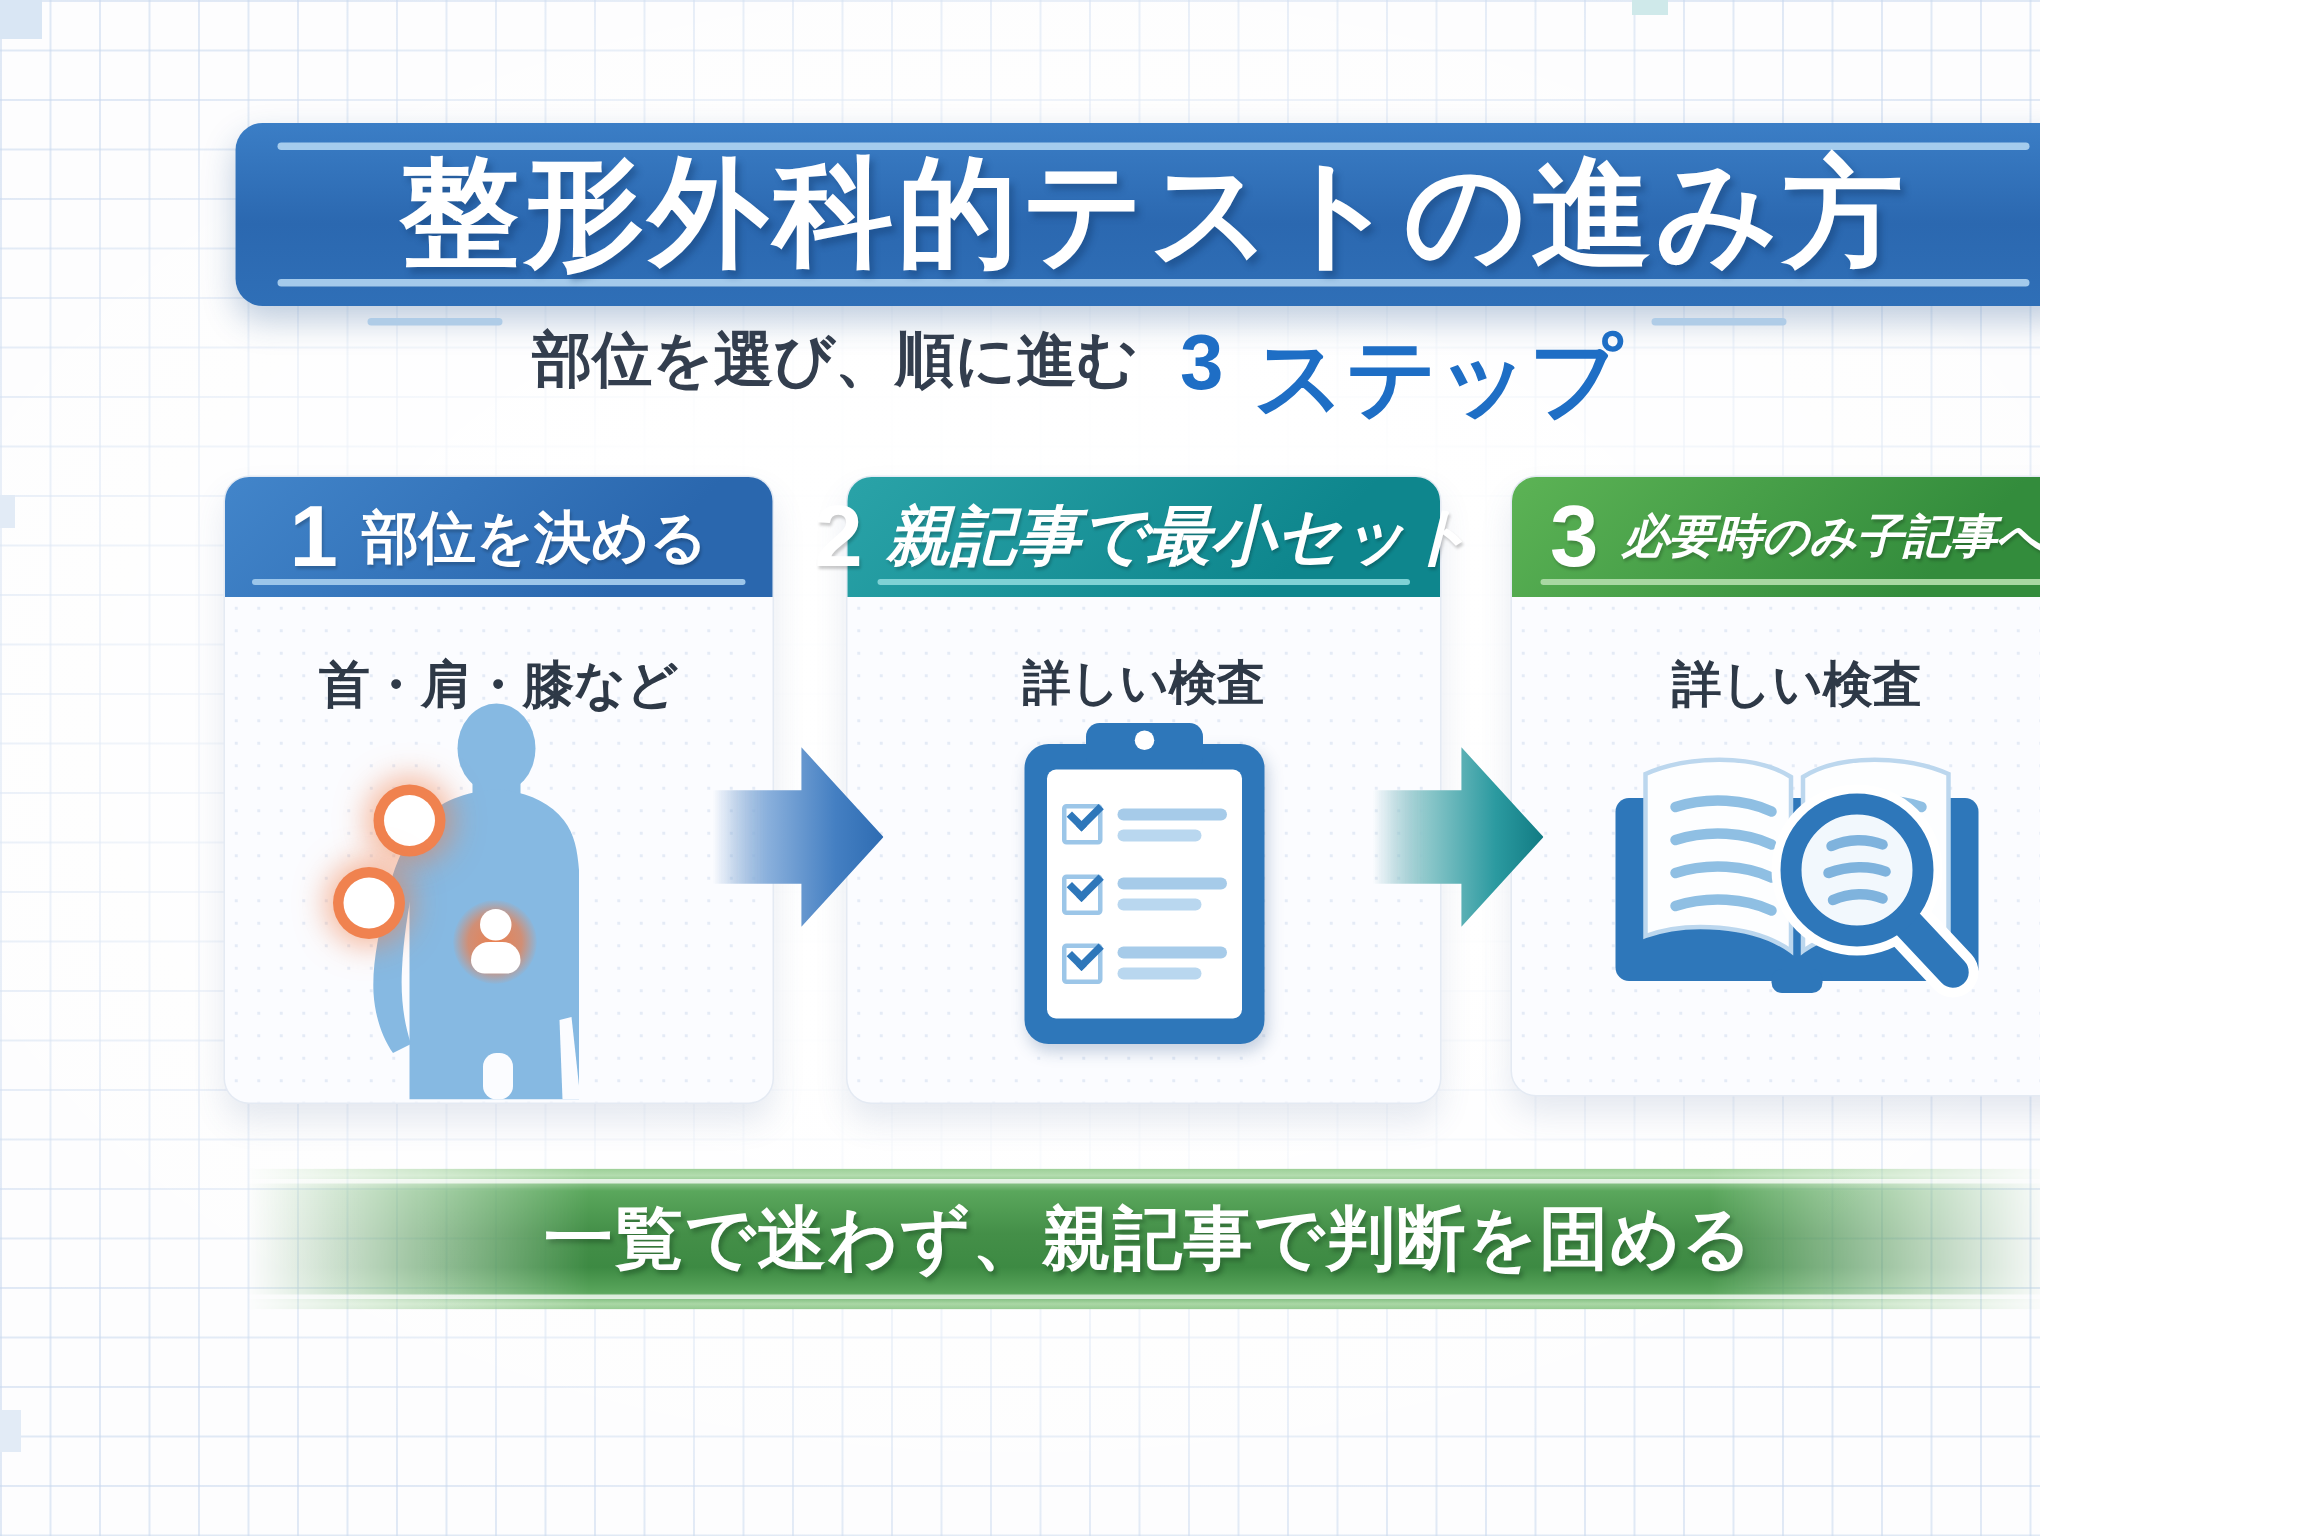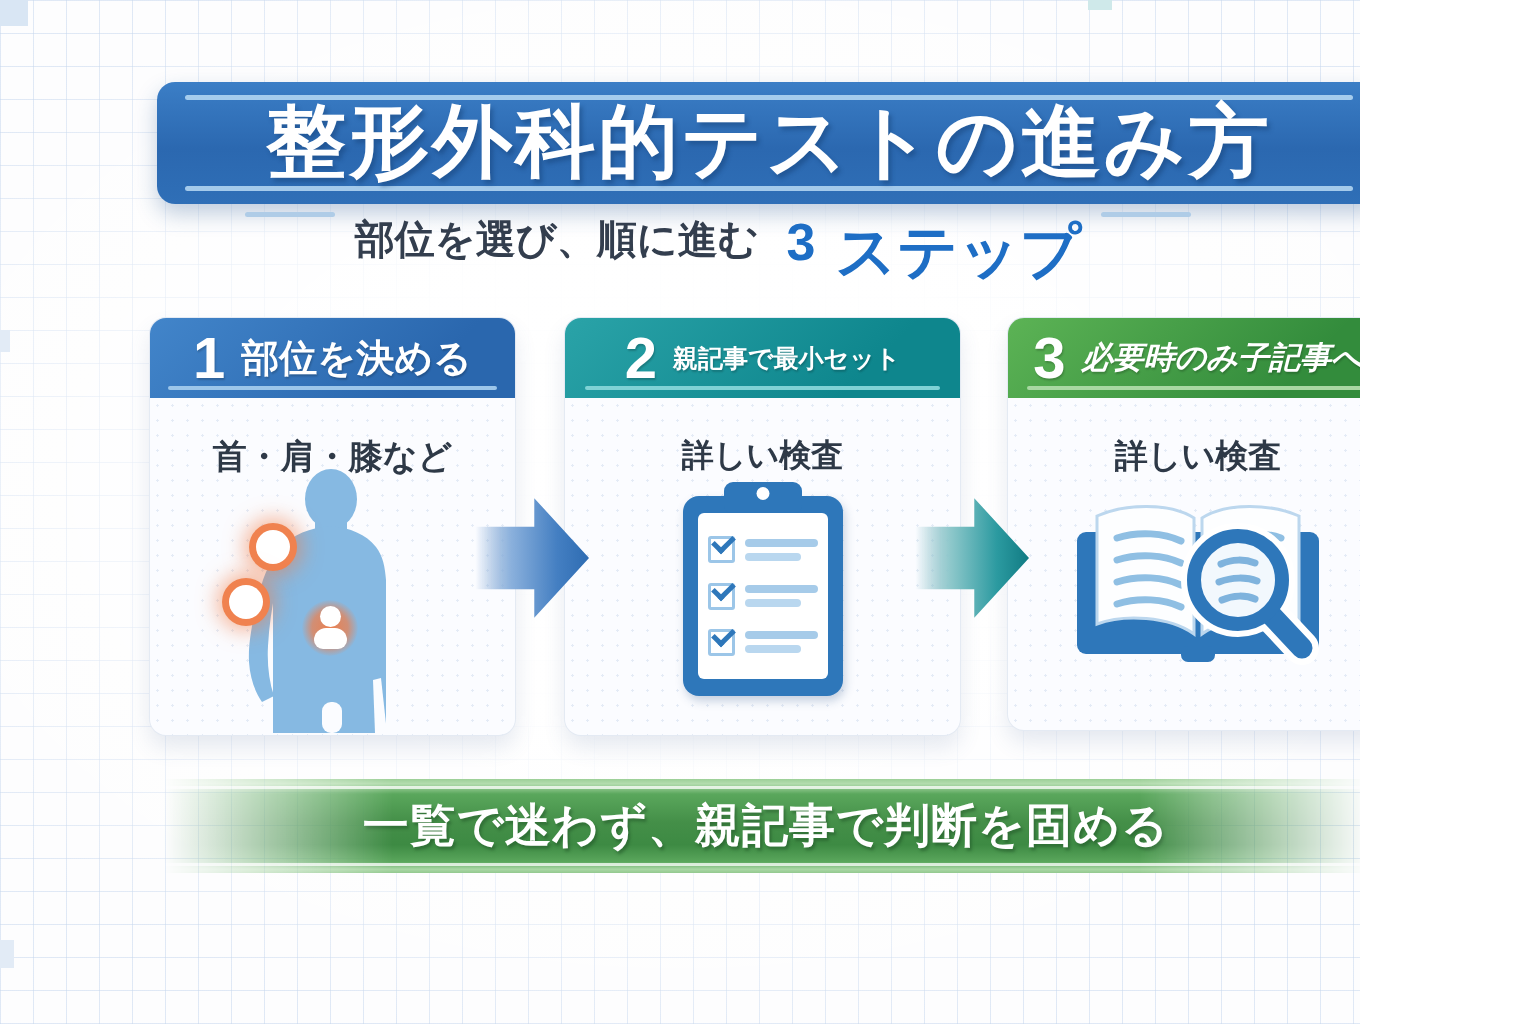--- a/index.html
+++ b/index.html
@@ -44,21 +44,21 @@
   .card2 { left:565px; width:395px; height:417px; }
   .card3 { left:1008px; width:380px; height:412px; }
   .card-header { position:relative; height:80px; border-radius:16px 16px 0 0;
     display:flex; align-items:center; justify-content:center; gap:16px; color:#fff; }
   .card1 .card-header { background:linear-gradient(135deg,#4285ca 0%,#2a67ae 75%); }
   .card2 .card-header { background:linear-gradient(135deg,#2aa3a8 0%,#0e868d 75%); }
   .card3 .card-header { background:linear-gradient(135deg,#5cb355 0%,#338c3c 75%); }
   .card-num { font-size:58px; font-weight:700; text-shadow:1px 2px 2px rgba(0,0,0,.2); line-height:1; }
   .card-heading { font-weight:700; text-shadow:1px 2px 2px rgba(0,0,0,.2); white-space:nowrap; }
   .card1 .card-heading { font-size:38px; }
-  .card2 .card-heading { font-size:25px; }
+  .card2 .card-heading { font-size:43px;font-style:italic; }
   .card3 .card-heading { font-size:31px;font-style:italic; }
   .header-underline { position:absolute; bottom:8px; left:5%; width:90%; height:4px; border-radius:2px; }
   .card1 .header-underline { background:#9cc6ea; }
   .card2 .header-underline { background:#7fd2d5; }
   .card3 .header-underline { background:#a8d8a2; }
   .card-body { position:relative; height:calc(100% - 80px); border-radius:0 0 16px 16px; overflow:hidden;
     background-image:radial-gradient(rgba(175,195,225,.30) 1.3px, transparent 1.3px);
     background-size:15px 15px; }
   .caption { text-align:center; padding-top:36px; font-weight:700; color:#2e3947; }
   .card1 .caption { font-size:34px; }

